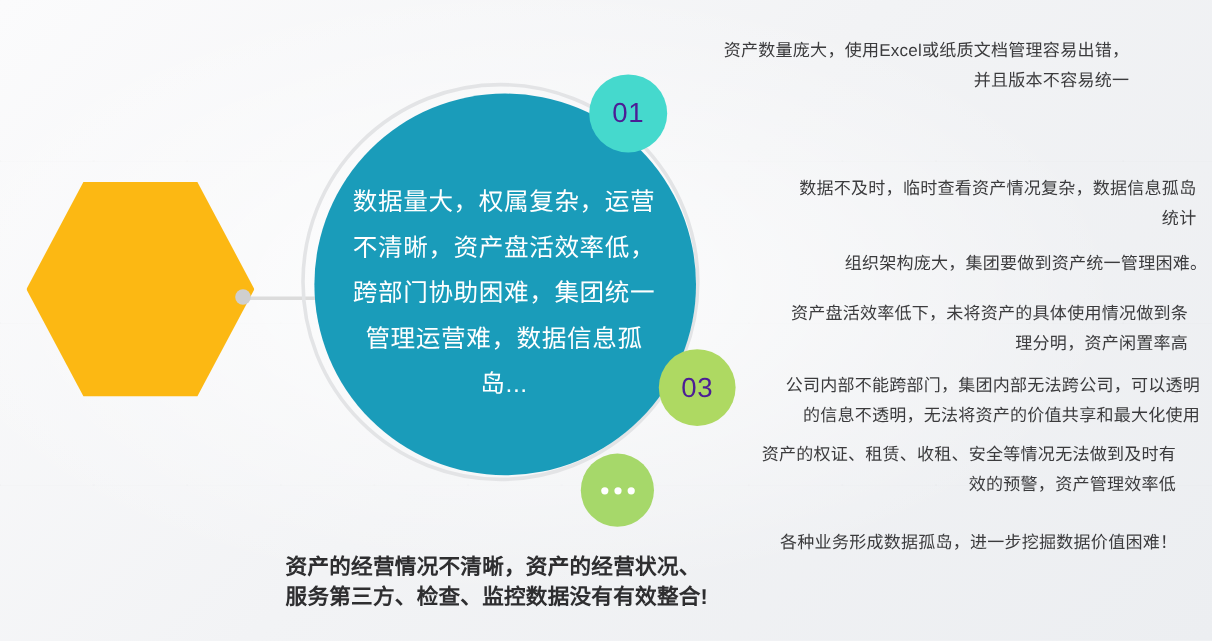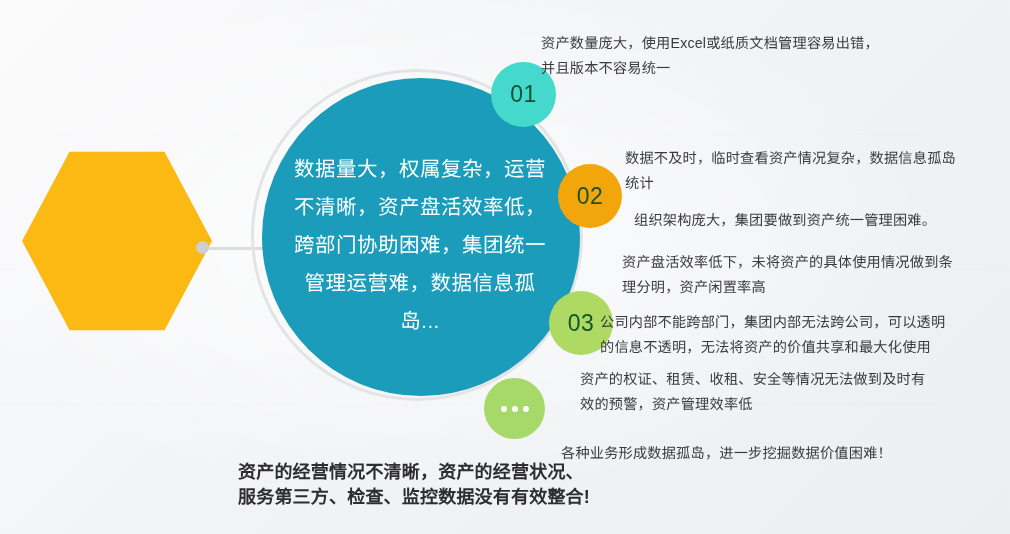--- a/index.html
+++ b/index.html
@@ -136,21 +136,21 @@
     text-align: center;
   }
 
   
   .badge {
     position: absolute;
     border-radius: 50%;
     display: flex;
     align-items: center;
     justify-content: center;
-    color: #14532d;
+    color: #4c1d95;
     font-size: 23px;
     font-weight: 400;
     letter-spacing: 0.5px;
   }
   #badge-01 {
     left: 491px; top: 62px;
     width: 65px; height: 65px;
     background: #45d9cd;
   }
   #badge-02 {
@@ -182,20 +182,21 @@
   }
 
   
   .note {
     position: absolute;
     color: #3b3b3d;
     font-size: 14.2px;
     line-height: 25px;
     letter-spacing: 0.2px;
     white-space: pre-line;
+    text-align: right;
   }
   #note-1 { left: 541px; top: 31px;  width: 400px; }
   #note-2 { left: 578px; top: 74px;  width: 400px; }
   #note-3 { left: 625px; top: 146px; width: 372px; }
   #note-4 { left: 634px; top: 208px; width: 372px; }
   #note-5 { left: 622px; top: 250px; width: 368px; }
   #note-6 { left: 600px; top: 310px; width: 400px; }
   #note-7 { left: 580px; top: 367px; width: 400px; }
   #note-8 { left: 561px; top: 441px; width: 420px; }
 
@@ -230,23 +231,20 @@
     <span class="connector-dot" id="connector-dot-left"></span>
     <span class="connector-dot" id="connector-dot-right"></span>
   </div>
 
   <div id="circle-ring"></div>
   <div id="circle-main"></div>
   <div id="circle-text">数据量大，权属复杂，运营不清晰，资产盘活效率低，跨部门协助困难，集团统一管理运营难，数据信息孤岛...</div>
 
   <div class="badge" id="badge-01">
     <span>01</span>
-  </div>
-  <div class="badge" id="badge-02">
-    <span>02</span>
   </div>
   <div class="badge" id="badge-03">
     <span>03</span>
   </div>
   <div class="badge" id="badge-more">
     <span id="badge-more-dots">
         <i></i>
         <i></i>
         <i></i>
       </span>

